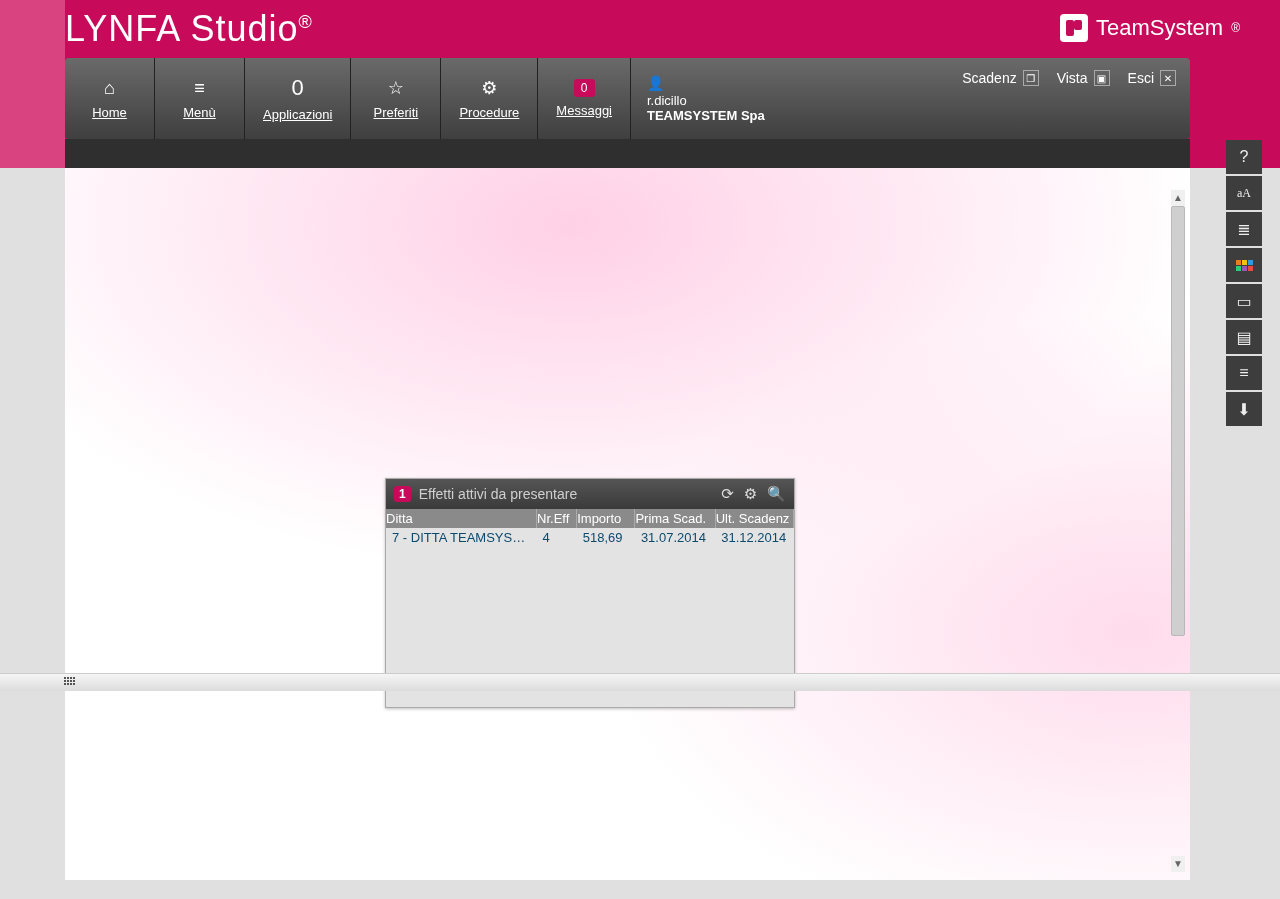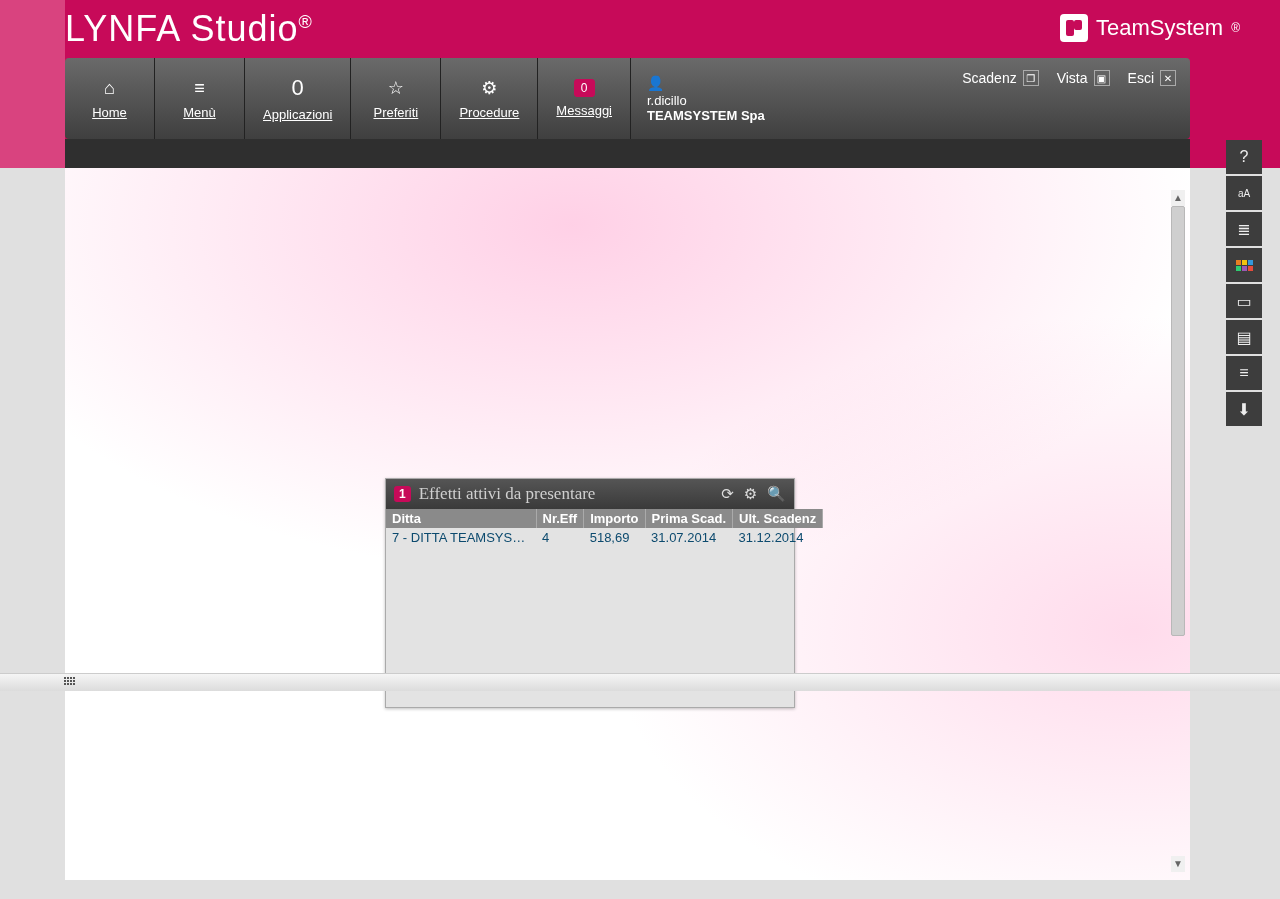--- a/index.html
+++ b/index.html
@@ -44,26 +44,26 @@
       radial-gradient(ellipse 900px 500px at 45% 8%, rgba(255,170,210,0.55), rgba(255,170,210,0) 70%),
       radial-gradient(ellipse 750px 450px at 95% 65%, rgba(255,190,220,0.55), rgba(255,190,220,0) 70%),
       radial-gradient(ellipse 500px 300px at 50% 25%, rgba(255,255,255,0.7), rgba(255,255,255,0) 70%),
       #fff;
   }
   
   
   .widget { position: absolute; left: 320px; top: 310px; width: 410px; height: 230px; background: #e3e3e3; border: 1px solid #aaa; box-shadow: 0 1px 3px rgba(0,0,0,0.25); }
   .widget-header { height: 30px; background: linear-gradient(#555,#3a3a3a); color: #e8e8e8; display: flex; align-items: center; padding: 0 8px; font-size: 16px; gap: 8px; }
   .widget-badge { display: inline-block; background: #c70a59; color: #fff; border-radius: 3px; padding: 0 5px; font-size: 12px; line-height: 16px; font-weight: bold; }
-  .widget-title { flex: 1; color: #cfcfcf; font-size: 17px; font-family: Liberation Serif, serif; }
+  .widget-title { flex: 1; color: #cfcfcf; font-size: 14px; }
   .widget-icons { display: flex; gap: 10px; color: #ddd; font-size: 15px; }
   .widget-icons span { cursor: pointer; }
   
   .widget-table { width: 100%; border-collapse: collapse; font-size: 13px; }
-  .widget-table th { background: #8a8a8a; color: #fff; font-weight: bold; text-align: left; padding: 2px 6px; border-right: 1px solid #aaa; white-space: nowrap; overflow: hidden; }
+  .widget-table th { background: #8a8a8a; color: #fff; font-weight: normal; text-align: left; padding: 2px 0; border-right: 1px solid #aaa; white-space: nowrap; overflow: hidden; }
   .widget-table td { padding: 2px 6px; color: #0c4a6e; white-space: nowrap; overflow: hidden; text-overflow: ellipsis; margin-top: 20px; }
   .col-ditta { width: 150px; max-width:150px; }
   .col-nreff { width: 40px; }
   .col-importo { width: 58px; }
   .col-prima { width: 80px; }
   .col-ult { width: 78px; }
   .scroll-up, .scroll-down { position: absolute; width: 14px; height: 16px; background: #f0f0f0; color: #666; font-size: 10px; text-align: center; line-height: 16px; cursor: pointer; }
   .scroll-up { top: 18px; right: 1px; }
   .scroll-down { bottom: 4px; right: 1px; }
   .scroll-thumb { position: absolute; right: 1px; top: 34px; width: 14px; height: 430px; background: #cfcfcf; border: 1px solid #b8b8b8; border-radius: 2px; }
@@ -192,21 +192,21 @@
       <div class="scroll-thumb"></div>
       <div class="scroll-down">▼</div>
     </div>
   </div>
 
   <div class="side-toolbar">
     <div class="side-btn">
         <span>?</span>
       </div>
     <div class="side-btn">
-        <span style="font-size:10px;">aA</span>
+        <span style="font-size:12px;font-family:Liberation Serif, serif;">aA</span>
       </div>
     <div class="side-btn">
         <span>≣</span>
       </div>
     <div class="side-btn colorful">
       <span class="color-grid">
           <span></span>
           <span></span>
           <span></span>
           <span></span>

